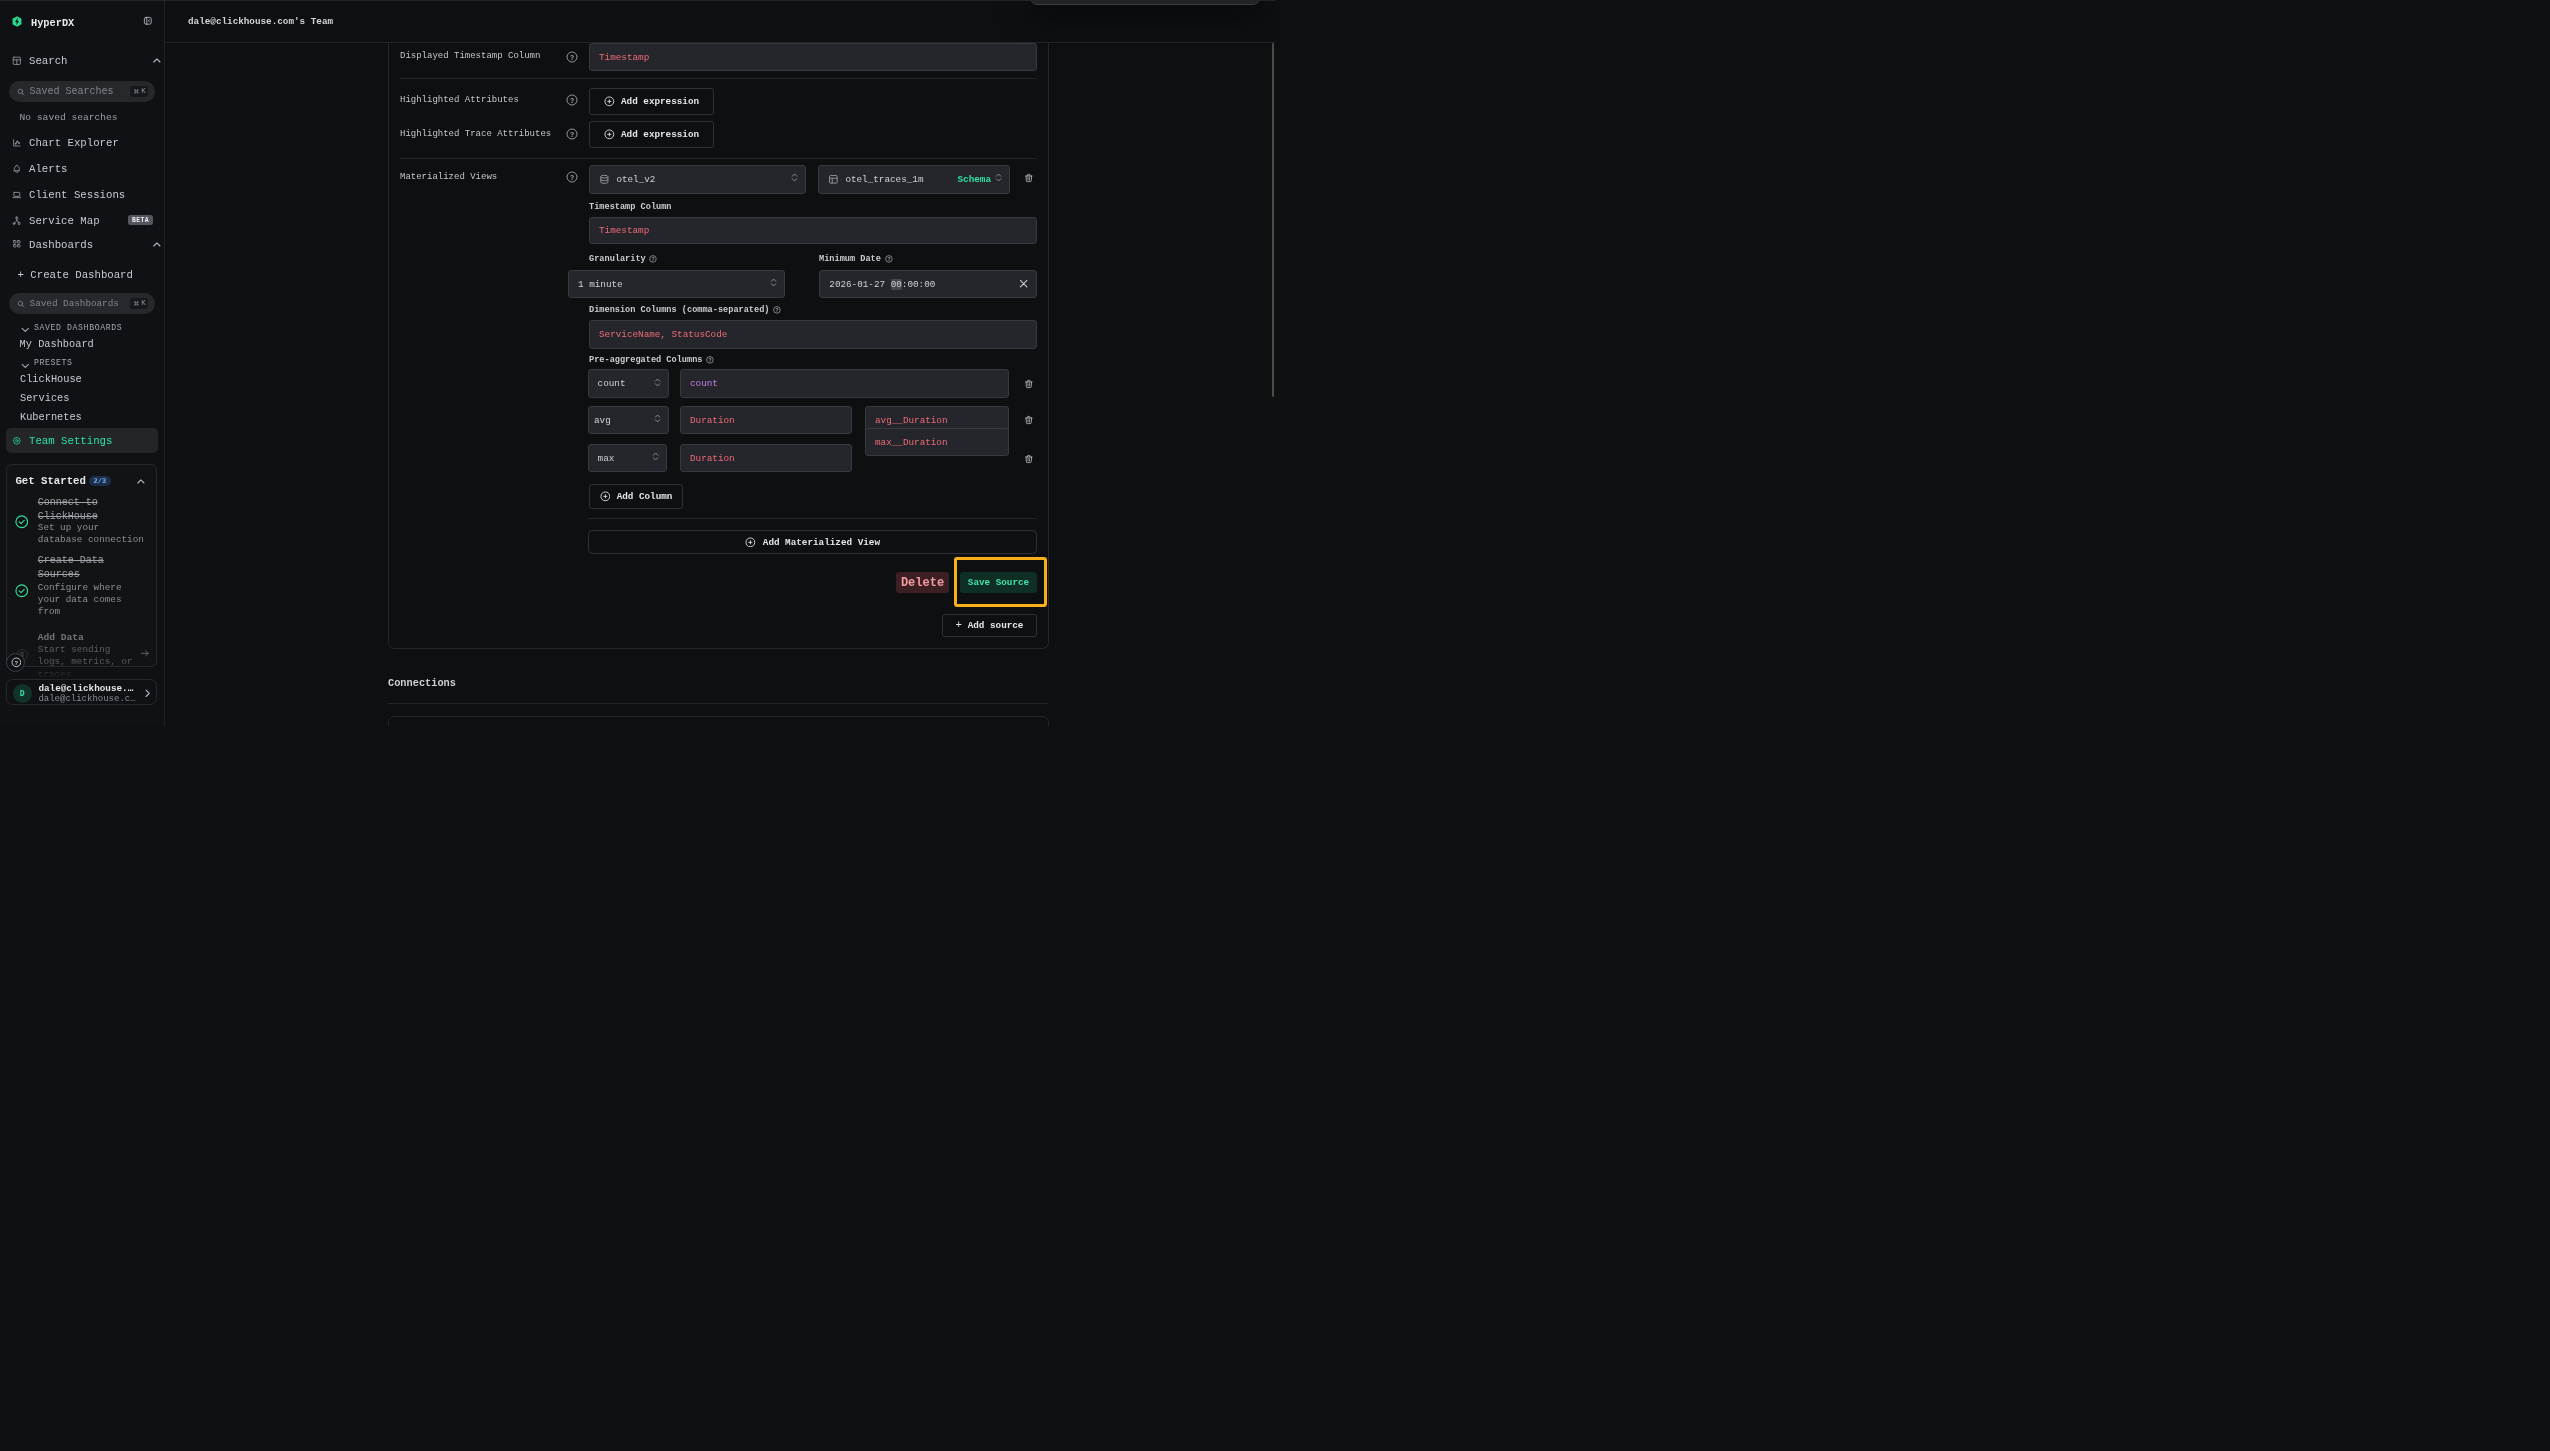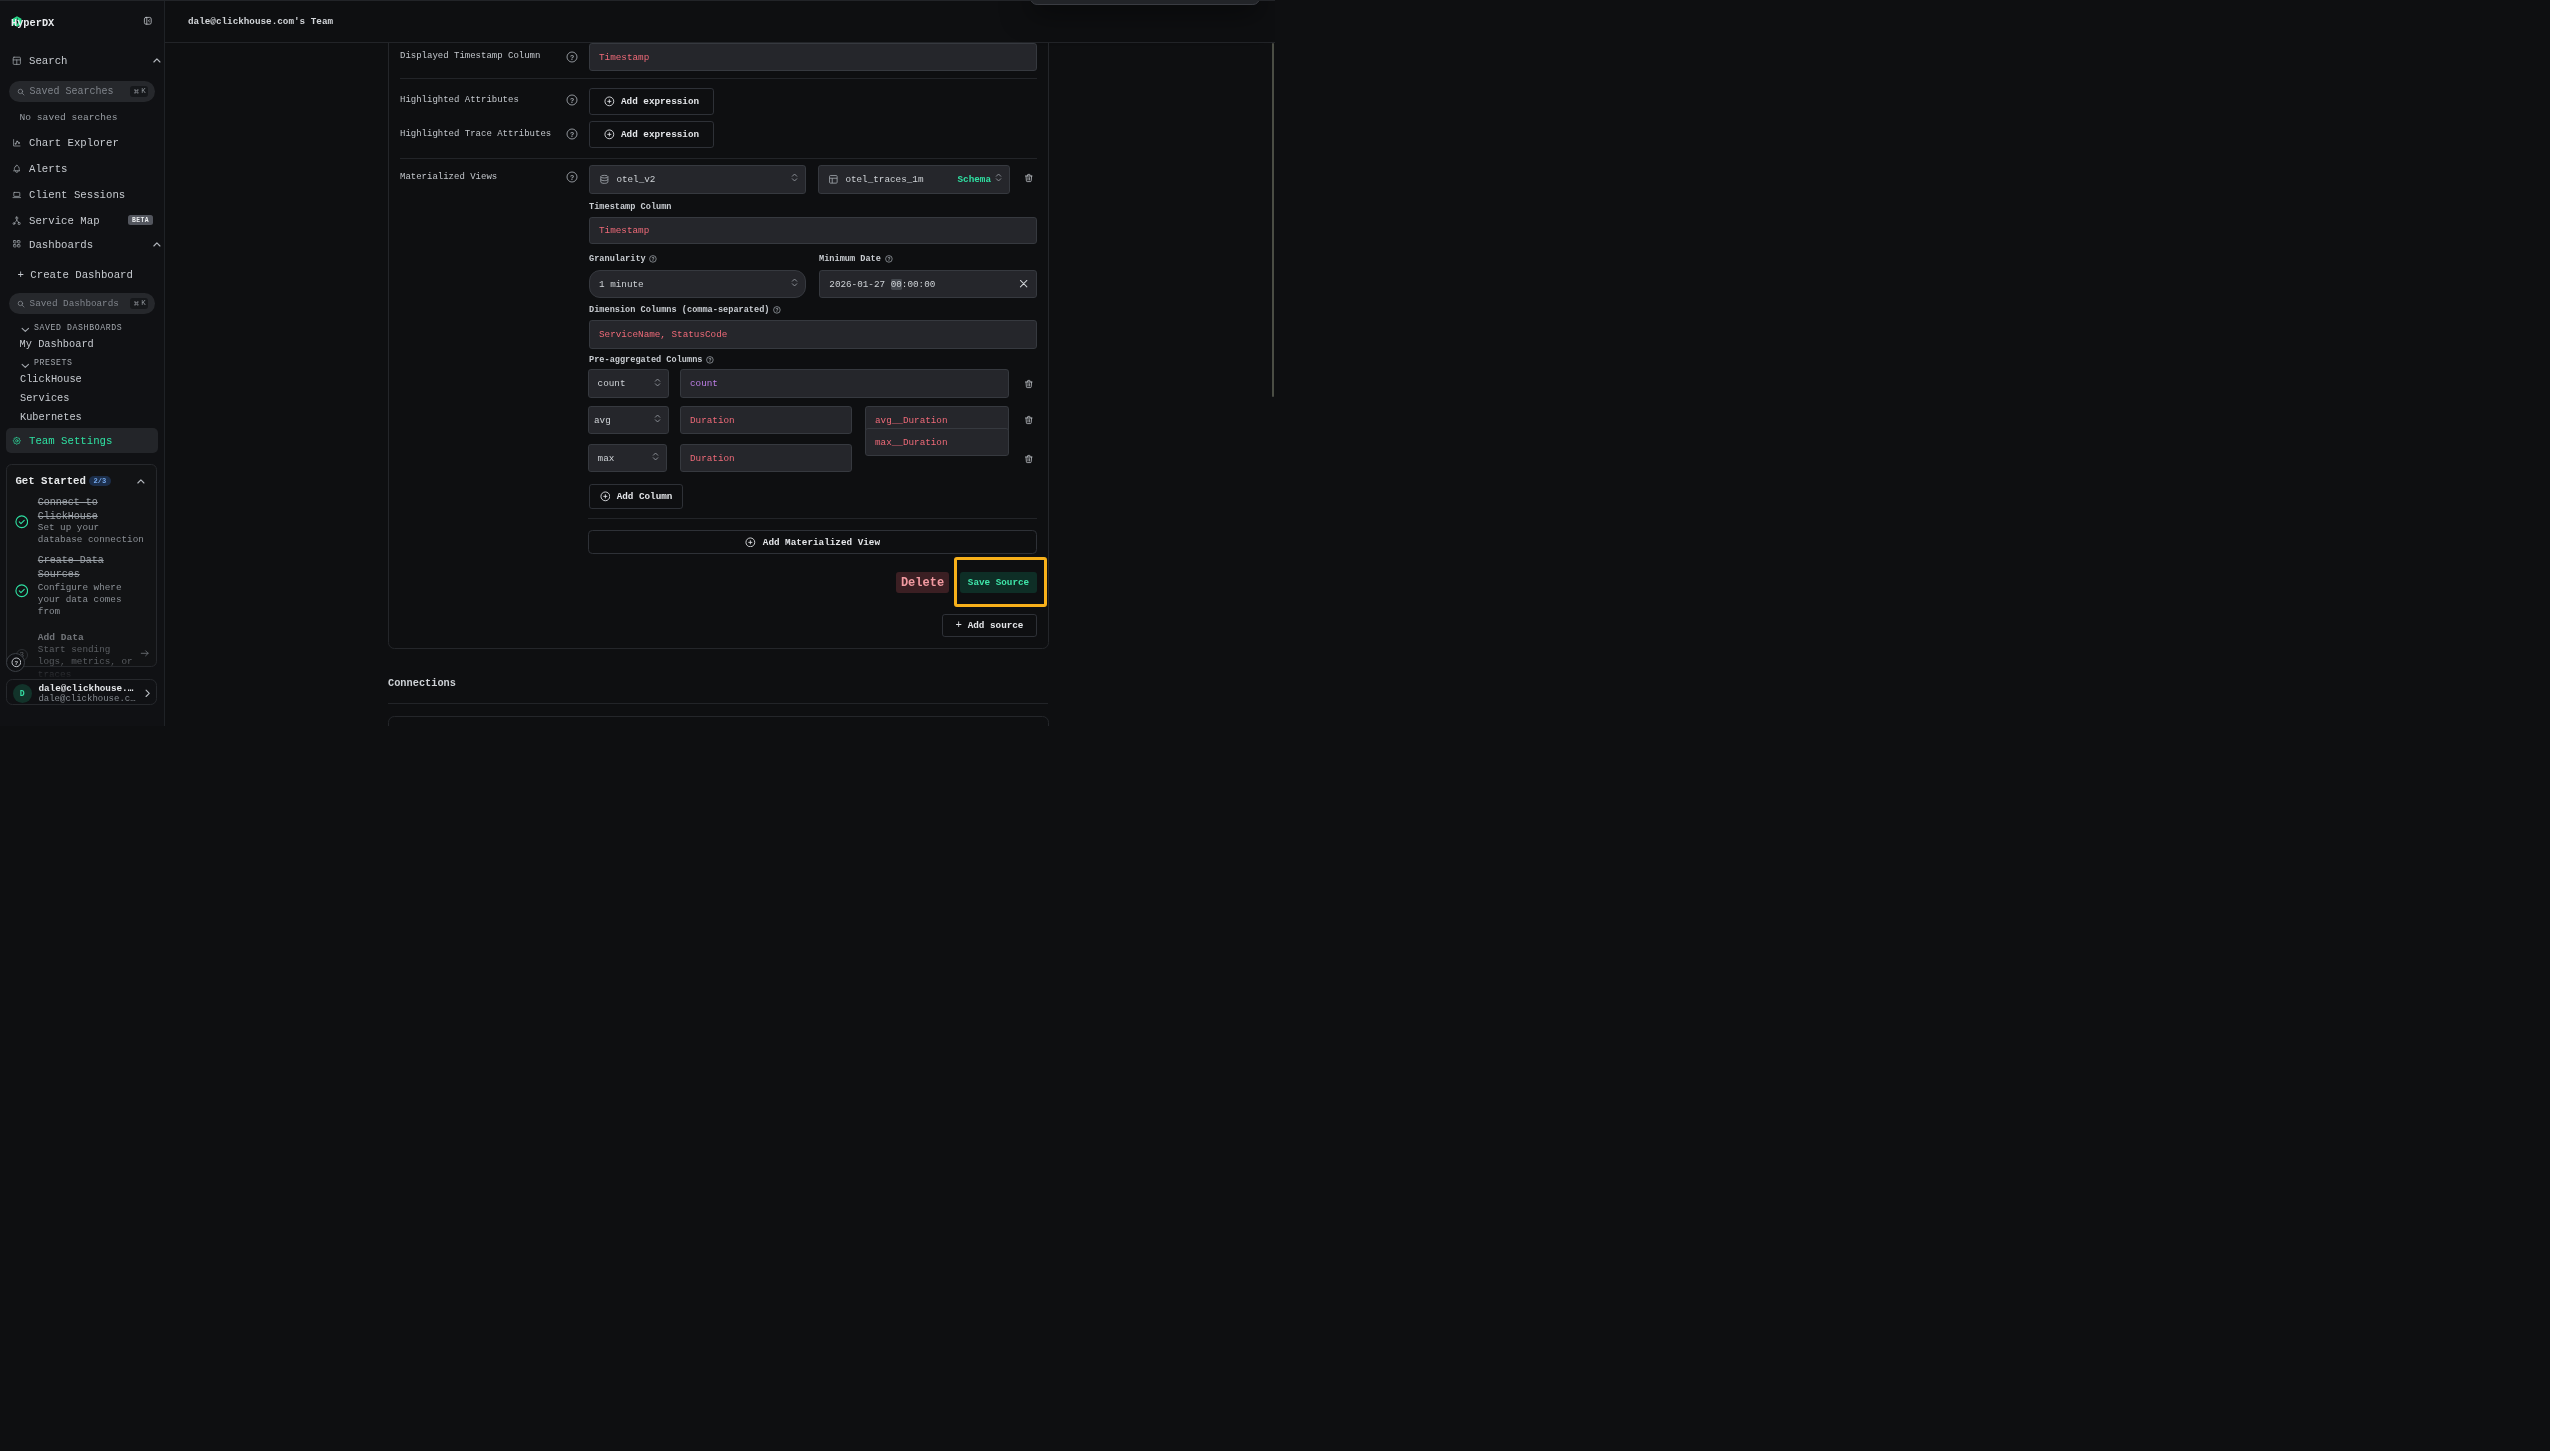--- a/index.html
+++ b/index.html
@@ -151,21 +151,21 @@
           <text x="8.5" y="12.6" text-anchor="middle" font-size="11" font-weight="bold" fill="#9ba0a6" font-family="Liberation Mono">?</text>
         </svg>
     </div>
     <div class="blbl" style="left:819px; top:254px;">Minimum Date</div>
     <div class="abs" style="left:885px; top:254px;">
       <svg width="7.8" height="7.8" viewBox="0 0 17 17">
           <circle cx="8.5" cy="8.5" r="7.2" stroke="#9ba0a6" stroke-width="1.7" fill="none"></circle>
           <text x="8.5" y="12.6" text-anchor="middle" font-size="11" font-weight="bold" fill="#9ba0a6" font-family="Liberation Mono">?</text>
         </svg>
     </div>
-    <div class="input" style="left:589px; top:270px; width:217px; height:28px; color:#ced2d6;border-radius:11px;">
+    <div class="input" style="left:568px; top:270px; width:217px; height:28px; color:#ced2d6;">
       <span style="margin-left:9px;">1 minute</span>
       <span class="updown"><svg width="7.1" height="9.3" viewBox="0 0 10 13" fill="none" stroke="#92979d" stroke-width="1.3" stroke-linecap="round" stroke-linejoin="round">
             <path d="M1.9 4.7 5 1.6 8.1 4.7"></path>
             <path d="M1.9 8.3 5 11.4 8.1 8.3"></path>
           </svg></span>
     </div>
     <div class="input" style="left:819px; top:270px; width:218px; height:28px; color:#ced2d6;">
       <span style="margin-left:9.3px;">2026-01-27&nbsp;</span>
         <span style="background:#43474d; border-radius:1.4px;">00</span>
         <span>:00:00</span>
@@ -293,21 +293,21 @@
   </div>
 
   <div class="abs" style="left:1272px; top:43px; width:2.1px; height:354px; background:#4a4d44; border-radius:1.4px;"></div>
 
   <div id="sidebar">
 
     <svg class="abs" style="left:11.8px; top:16px;" width="10" height="11" viewBox="0 0 21 24">
         <polygon points="10.5,0.4 20.2,6 20.2,18 10.5,23.6 0.8,18 0.8,6" fill="#2bd98c"></polygon>
         <path d="M12.1 3.4 L6.4 12.9 H9.9 L9 20.6 L14.8 10.9 H11.2 Z" fill="#101114"></path>
       </svg>
-    <div class="abs" style="left:11px; top:17px; color:#e9ebee; font-weight:bold; font-size:10.3px;">HyperDX</div>
+    <div class="abs" style="left:31px; top:17px; color:#e9ebee; font-weight:bold; font-size:10.3px;">HyperDX</div>
     <svg class="abs" style="left:143px; top:16.4px;" width="9.6" height="9.6" viewBox="0 0 24 24" fill="none" stroke="#c3c7cc" stroke-width="2" stroke-linecap="round" stroke-linejoin="round">
         <rect x="3.5" y="3.5" width="17" height="17" rx="4"></rect>
         <path d="M9.5 3.5v17"></path>
         <path d="M16 9.7l-2.6 2.3l2.6 2.3"></path>
       </svg>
 
     <svg class="abs" style="left:12px; top:56px;" width="9.6" height="9.6" viewBox="0 0 24 24" fill="none" stroke="#a6abb1" stroke-width="1.8" stroke-linecap="round" stroke-linejoin="round">
         <rect x="3" y="3" width="18" height="18" rx="2"></rect>
         <path d="M3 9.8h18"></path>
         <path d="M12 9.8V21"></path>

